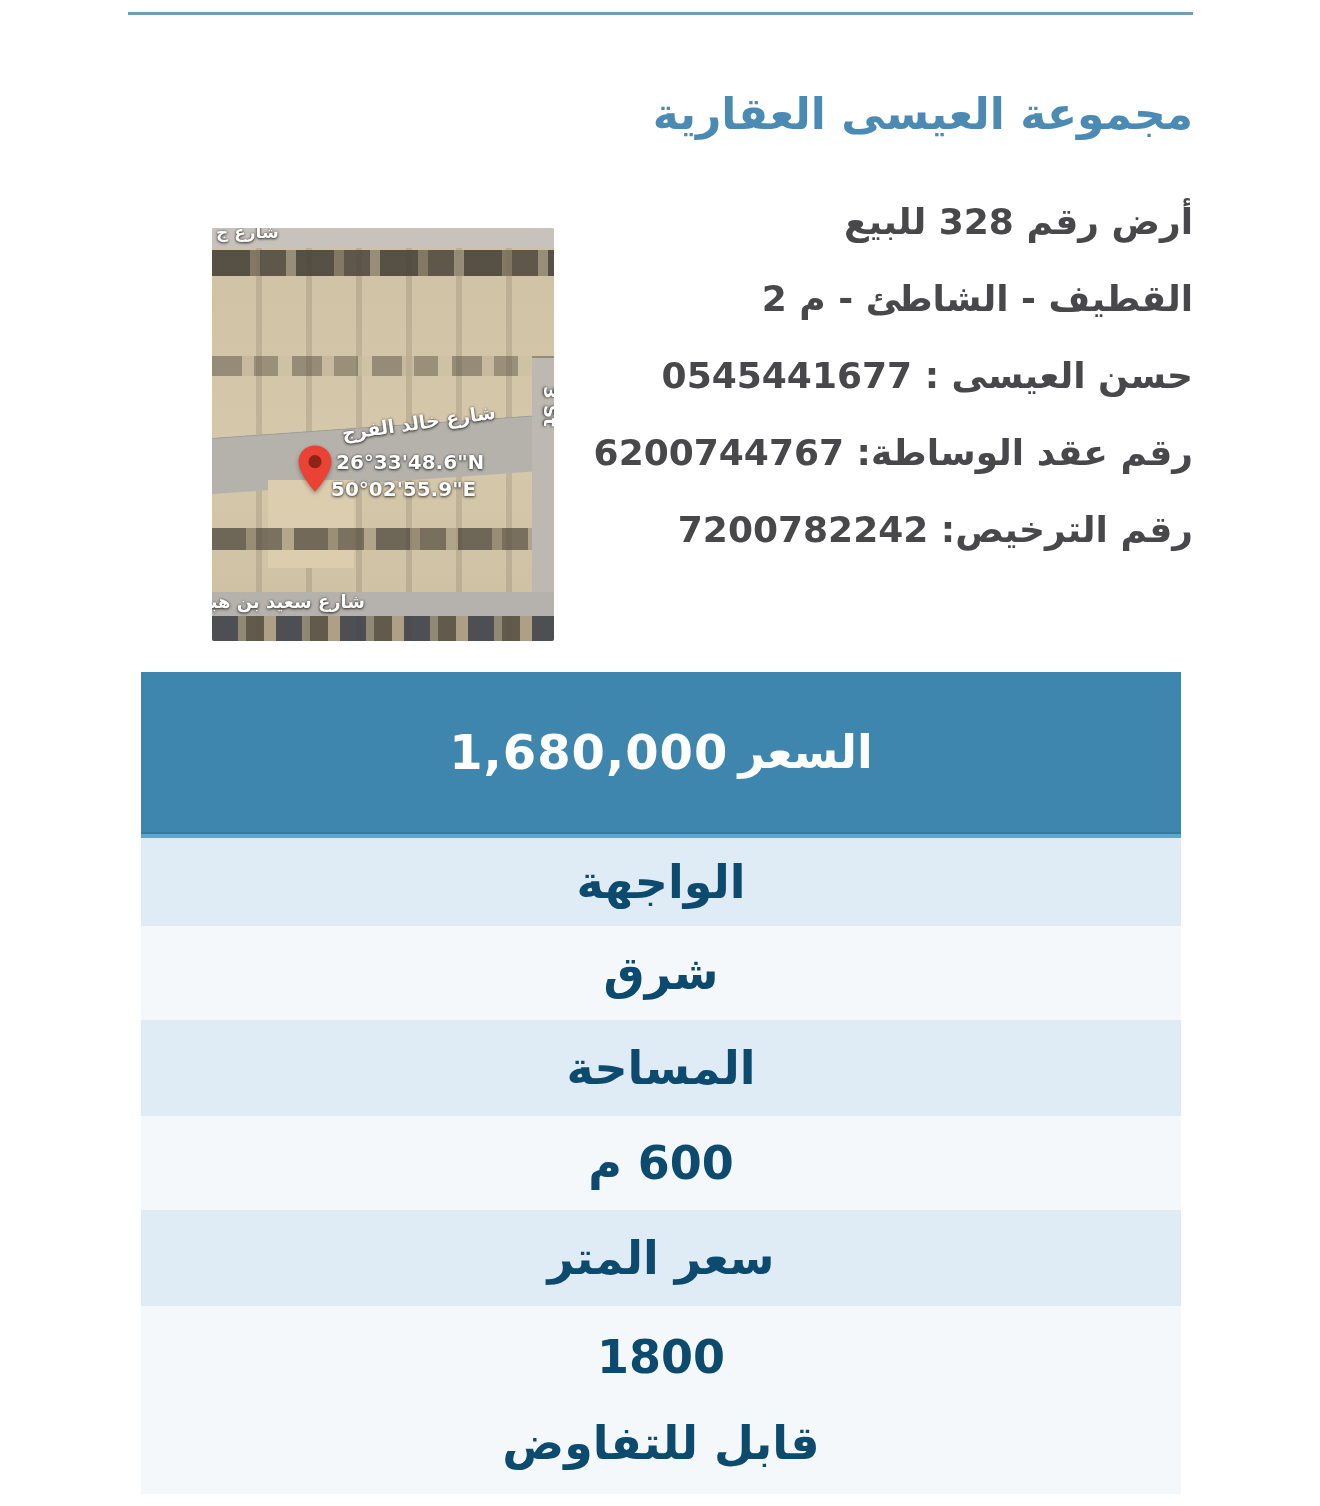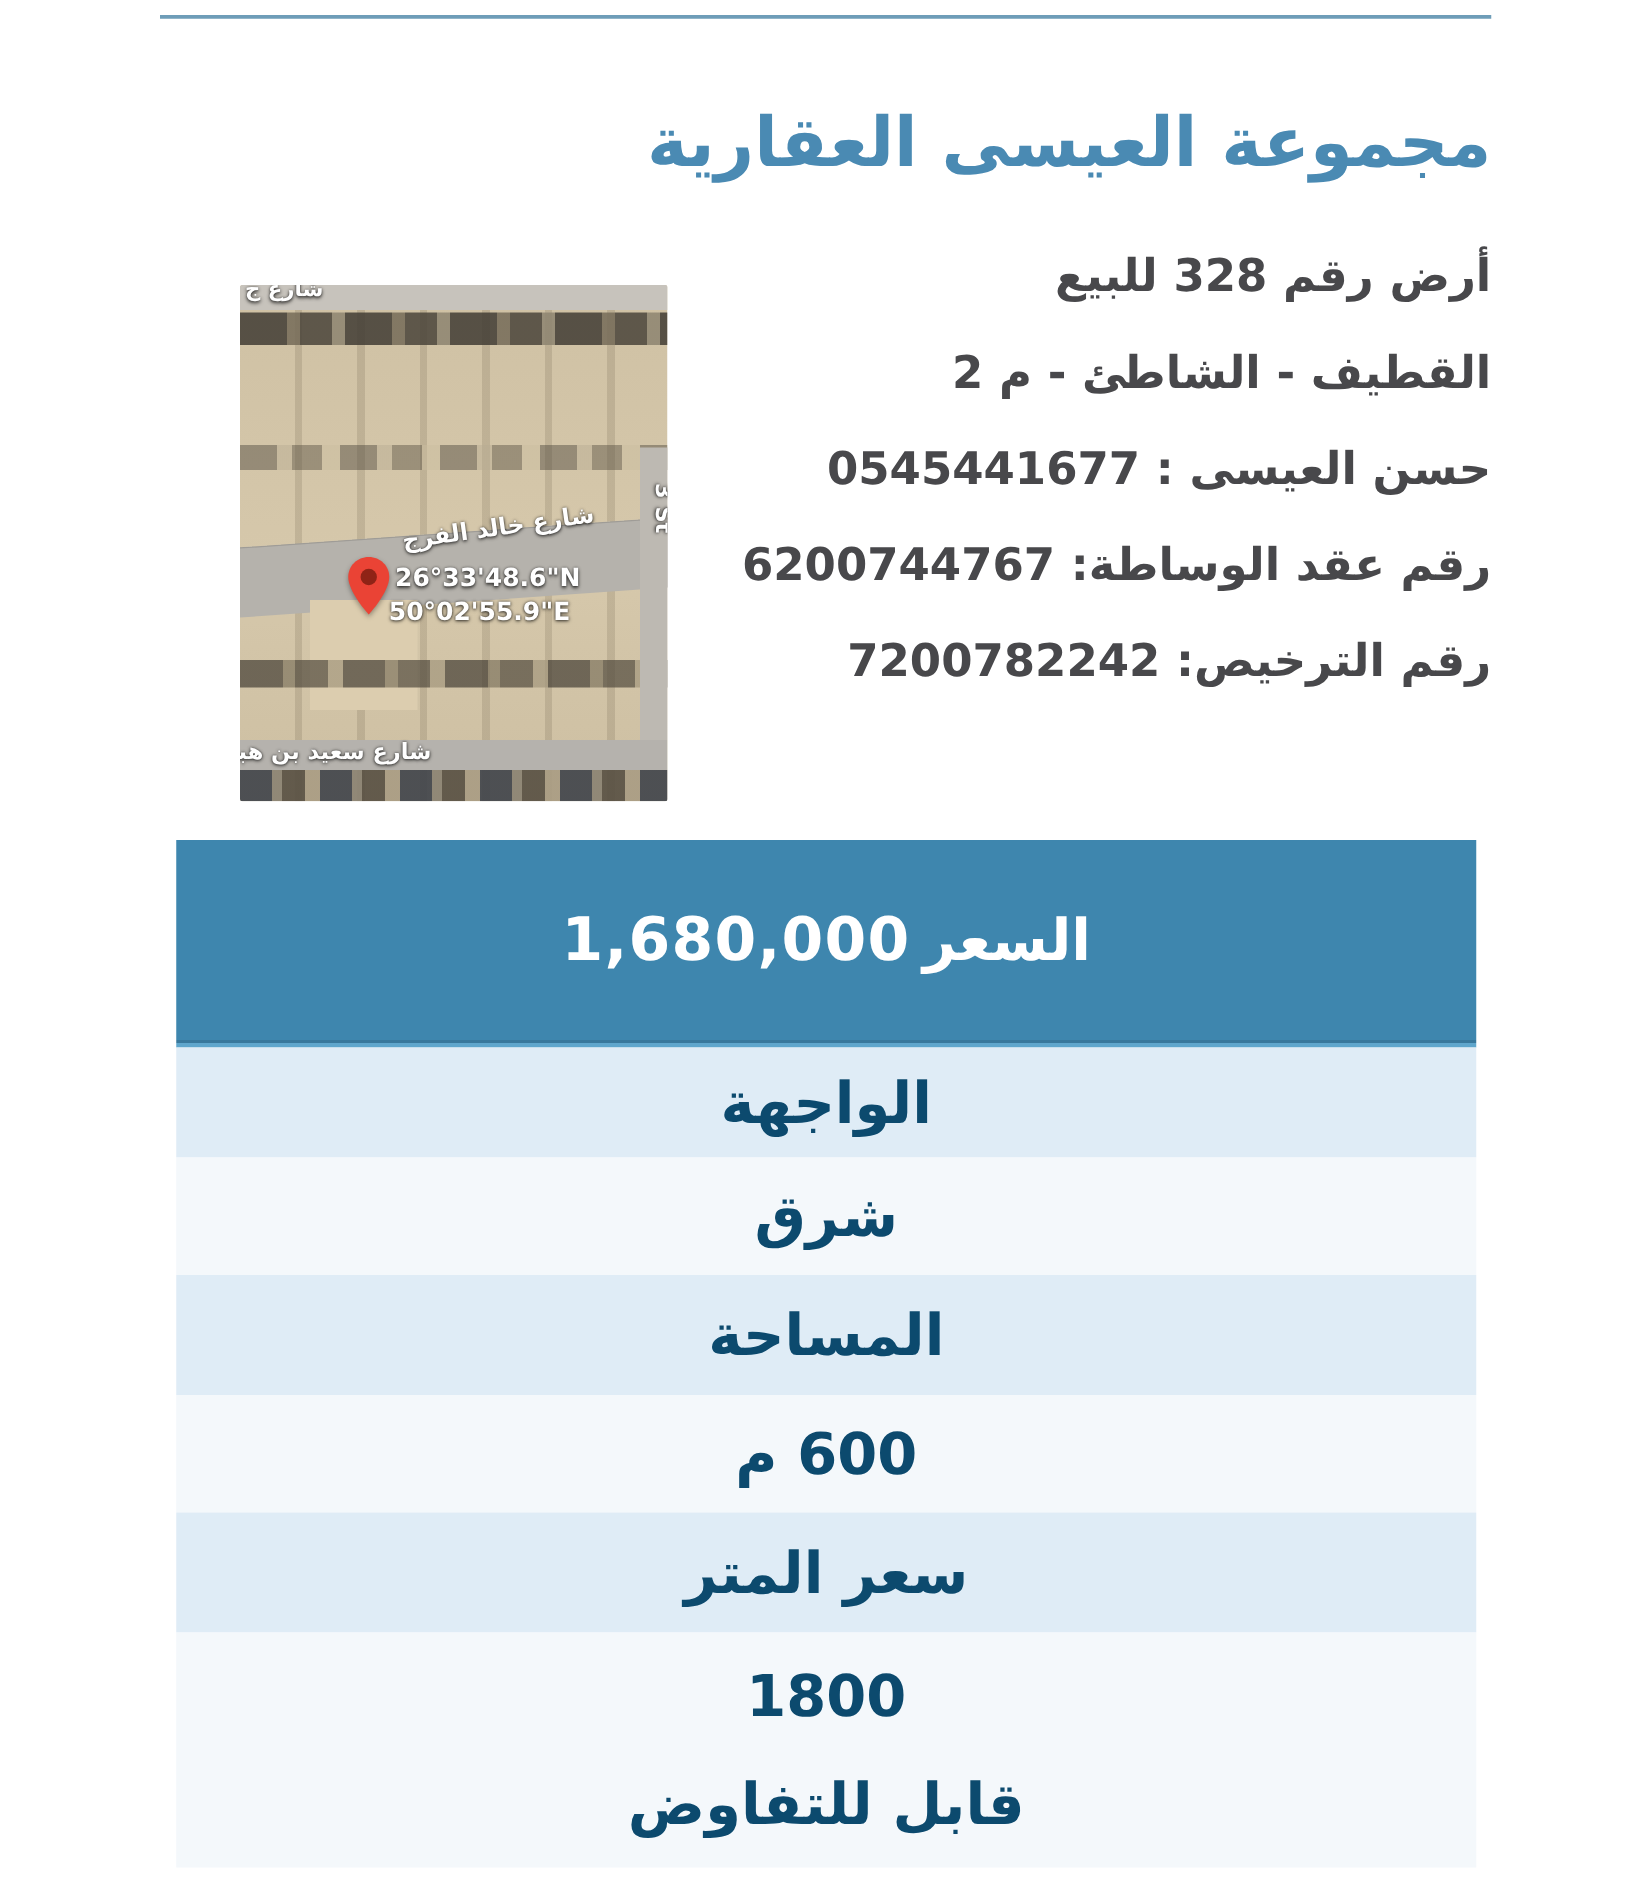--- a/index.html
+++ b/index.html
@@ -7,31 +7,31 @@
   body {
     width:1320px; height:1506px; overflow:hidden; position:relative;
     font-family:"DejaVu Sans", sans-serif;
   }
   .page {
     width:1065px; margin-left:128px; margin-top:12px;
     border-top:3px solid var(--top-line, #6e9db8);
     direction:rtl;
   }
   .page-title {
-    margin-top:40px; font-size:55px; font-weight:bold; line-height:118px;
+    margin-top:40px; font-size:44px; font-weight:bold; line-height:118px;
     color:var(--title, #4a8ab3); text-align:right; white-space:nowrap;
   }
   .info-row { display:flex; margin-top:10px; }
   .contact { flex:1 1 auto; text-align:right; }
   .contact .c-line {
     font-size:36px; font-weight:bold; color:var(--text, #48484b);
     line-height:77px; white-space:nowrap;
   }
   .map-wrap {
-    flex:0 0 342px; width:342px; height:413px; margin-top:45px; margin-left:64px;
+    flex:0 0 342px; width:342px; height:413px; margin-top:45px; margin-left:84px;
     position:relative; overflow:hidden; direction:ltr;
     background:
       repeating-linear-gradient(90deg, rgba(0,0,0,0) 0 44px, rgba(84,72,52,.16) 44px 50px),
       linear-gradient(180deg,#cfc1a4 0%, #d6c8ab 55%, #cdbfa2 100%);
     border-radius:2px;
     text-decoration:underline;
   }
   .m-road-top   { position:absolute; left:0; right:0; top:0; height:20px; background:#c7c3bc; }
   .m-roofs1 { position:absolute; left:0; right:0; top:22px; height:26px; opacity:.85;
     background:repeating-linear-gradient(90deg,#413c34 0 38px,#756b58 38px 48px,#4a443a 48px 74px,#8d8470 74px 84px); }

